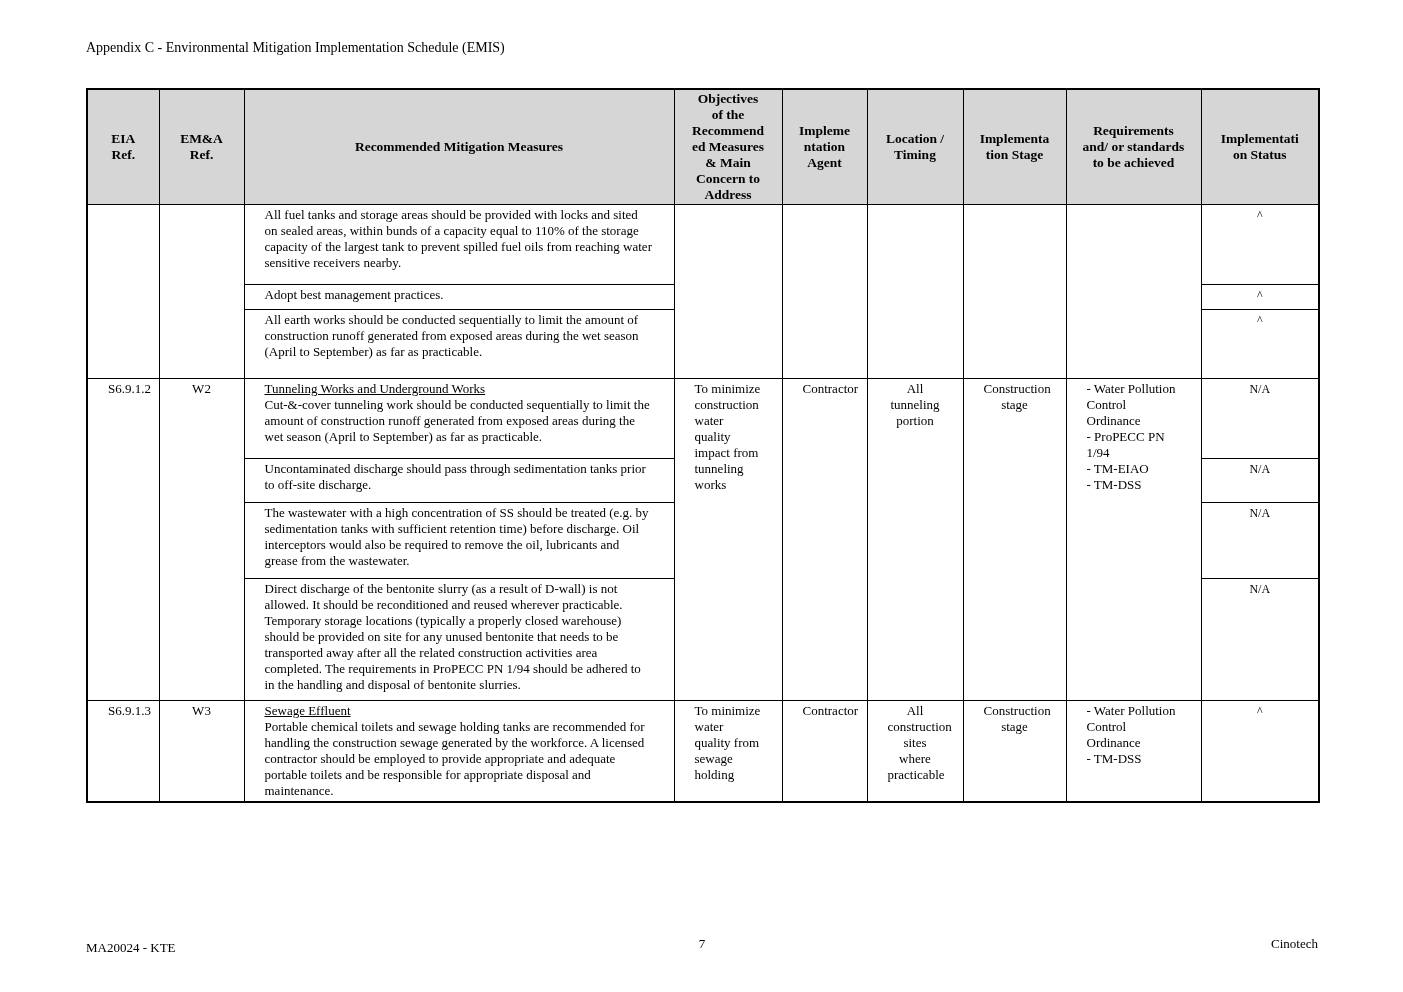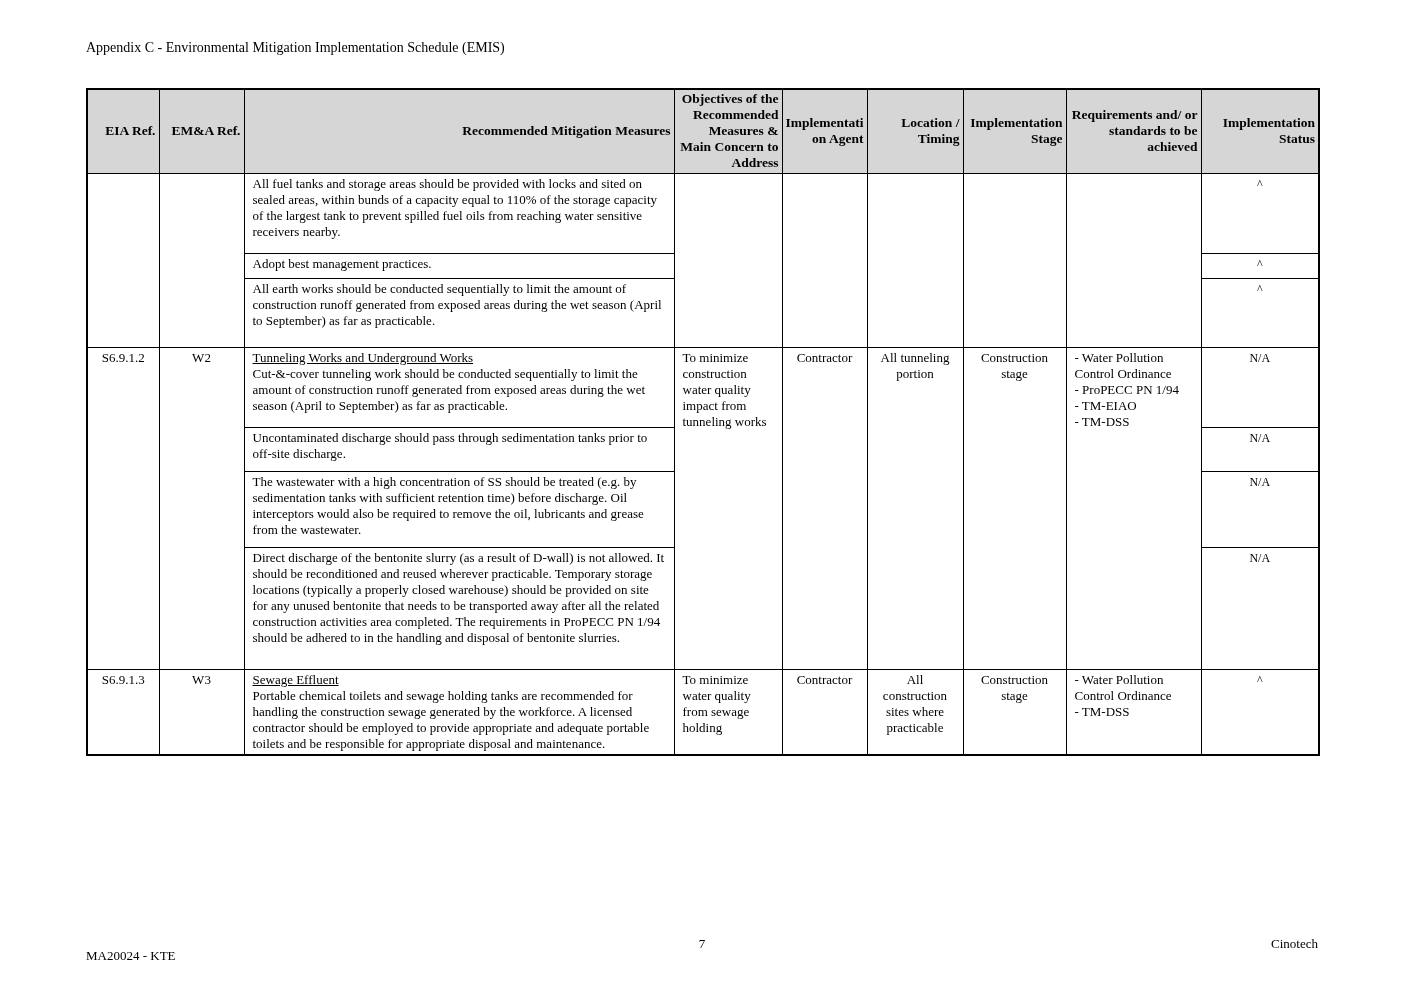--- a/index.html
+++ b/index.html
@@ -22,30 +22,30 @@
     width: 1232px;
     border-collapse: collapse;
     table-layout: fixed;
     border: 2px solid #000;
   }
   table.emis th, table.emis td {
     border: 1px solid #000;
     vertical-align: top;
     font-size: 13px;
     line-height: 16px;
-    padding: 2px 8px;
+    padding: 2px 20px;
   }
   table.emis th {
     background: #d6d6d6;
     font-weight: bold;
-    text-align: right;
+    text-align: center;
     vertical-align: middle;
     font-size: 13.5px;
     line-height: 16px;
-    padding: 1px 3px;
+    padding: 1px 16px;
     overflow-wrap: break-word;
     word-wrap: break-word;
   }
   tr.h-header { height: 84px; }
   tr.rA1 { height: 80px; }
   tr.rA2 { height: 25px; }
   tr.rA3 { height: 69px; }
   tr.rB1 { height: 80px; }
   tr.rB2 { height: 44px; }
   tr.rB3 { height: 76px; }
@@ -58,21 +58,21 @@
   td.agent, td.location, td.stage { text-align: center; }
   td.req { text-align: left; white-space: pre-line; }
   td.status { text-align: center; }
   td.status .mark { font-size: 12px; }
   .footer {
     position: absolute;
     left: 86px; top: 936px;
     width: 1232px;
     font-size: 13px;
   }
-  .footer .f-left   { position: absolute; left: 0; top: 12px; }
+  .footer .f-left   { position: absolute; left: 0; top: 4px; }
   .footer .f-center { position: absolute; left: 0; right: 0; top: 0; text-align: center; }
   .footer .f-right  { position: absolute; right: 0; top: 0; margin-left: 36px; }
 </style>
 </head>
 <body>
 
 <div class="doc-title">Appendix C - Environmental Mitigation Implementation Schedule (EMIS)</div>
 
 <table class="emis">
   <colgroup>

